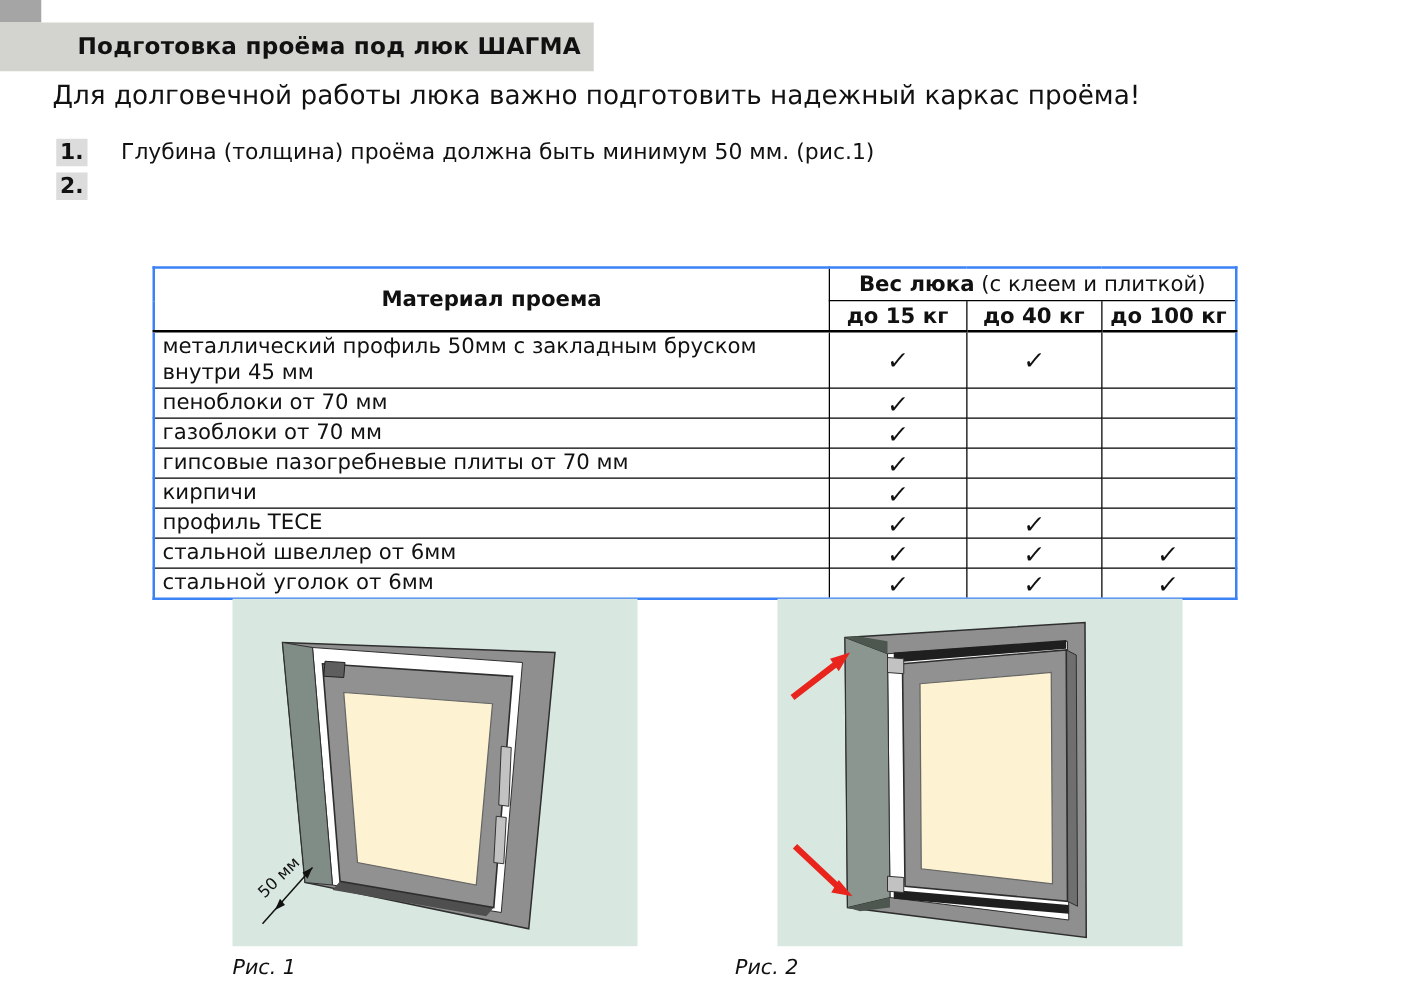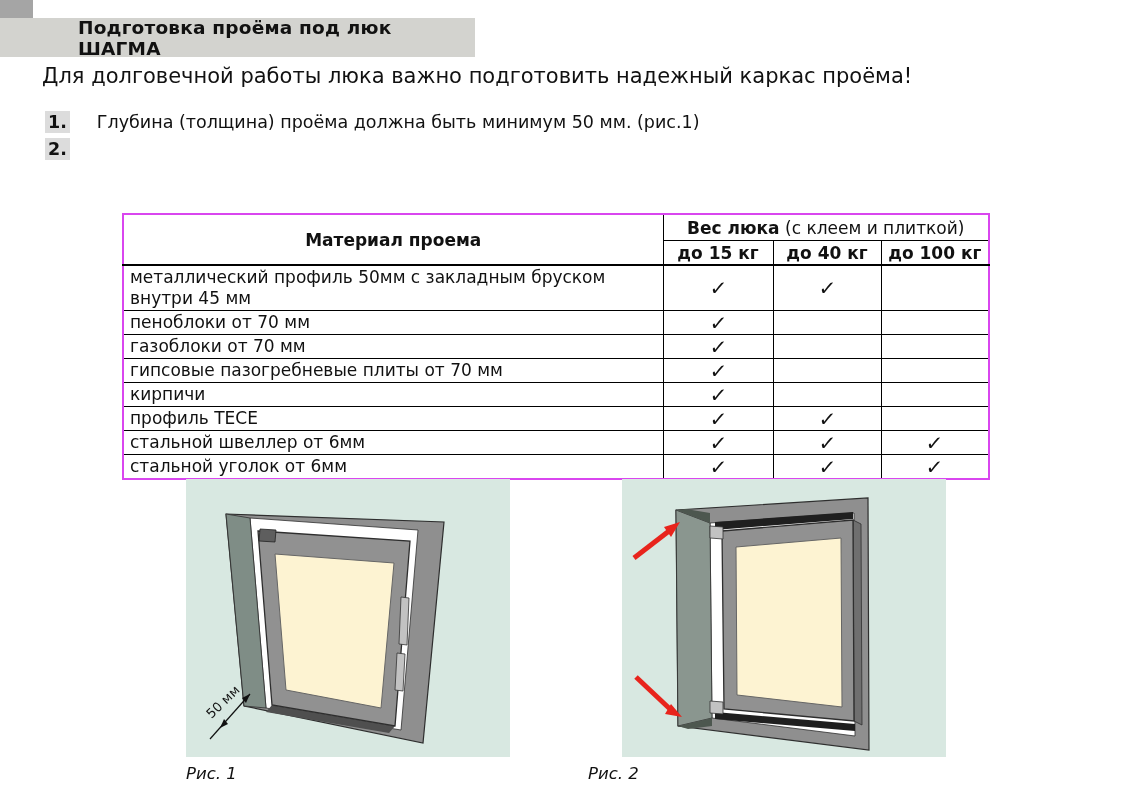--- a/index.html
+++ b/index.html
@@ -8,33 +8,33 @@
     width:1131px;height:800px;
     background:#ffffff;
     font-family:"DejaVu Sans","Liberation Sans",sans-serif;
     color:#111;
     overflow:hidden;
   }
   .corner{position:absolute;left:0;top:0;width:33px;height:18px;background:var(--corner_gray,#a5a5a5);}
   .titlebar{
     position:absolute;left:0;top:18px;width:475px;height:39px;
     background:var(--bar_gray,#d3d3cf);
-    box-sizing:border-box;padding-left:78px;
+    box-sizing:border-box;padding-left:62px;
     display:flex;align-items:center;justify-content:flex-start;
   }
   .titlebar .t{font-weight:bold;font-size:18.5px;letter-spacing:.2px;}
   .intro{position:absolute;left:42px;top:64px;font-size:21px;}
   .list{position:absolute;left:45px;top:111px;width:1062px;}
   .li{display:flex;align-items:flex-start;margin-bottom:5px;font-size:17.5px;line-height:22px;}
   .num{font-weight:bold;background:var(--num_bg,#dcdcdc);padding:0 3px;margin-right:7px;flex:0 0 auto;}
   .txt{flex:1 1 auto;}
   .txt div{min-height:22px;margin-left:20px;}
 
   .table-wrap{position:absolute;left:122px;top:213px;}
-  table{border-collapse:collapse;table-layout:fixed;width:866px;border:2px solid #d946ef;}
+  table{border-collapse:collapse;table-layout:fixed;width:866px;border:2px solid #3b82f6;}
   th,td{border:1px solid #000;overflow:hidden;}
   thead th{font-size:17px;padding:0;}
   th.math{width:540px;font-weight:bold;}
   th.wh{height:25px;font-weight:normal;}
   th.wh .b{font-weight:bold;}
   tr.sub th{height:23px;font-weight:bold;border-bottom:2px solid #000;}
   th.math{border-bottom:2px solid #000;}
   tbody tr{height:23px;}
   td.mat{font-size:17px;line-height:21px;padding:1px 6px;}
   td.chk{text-align:center;font-size:20px;line-height:20px;width:108px;}

